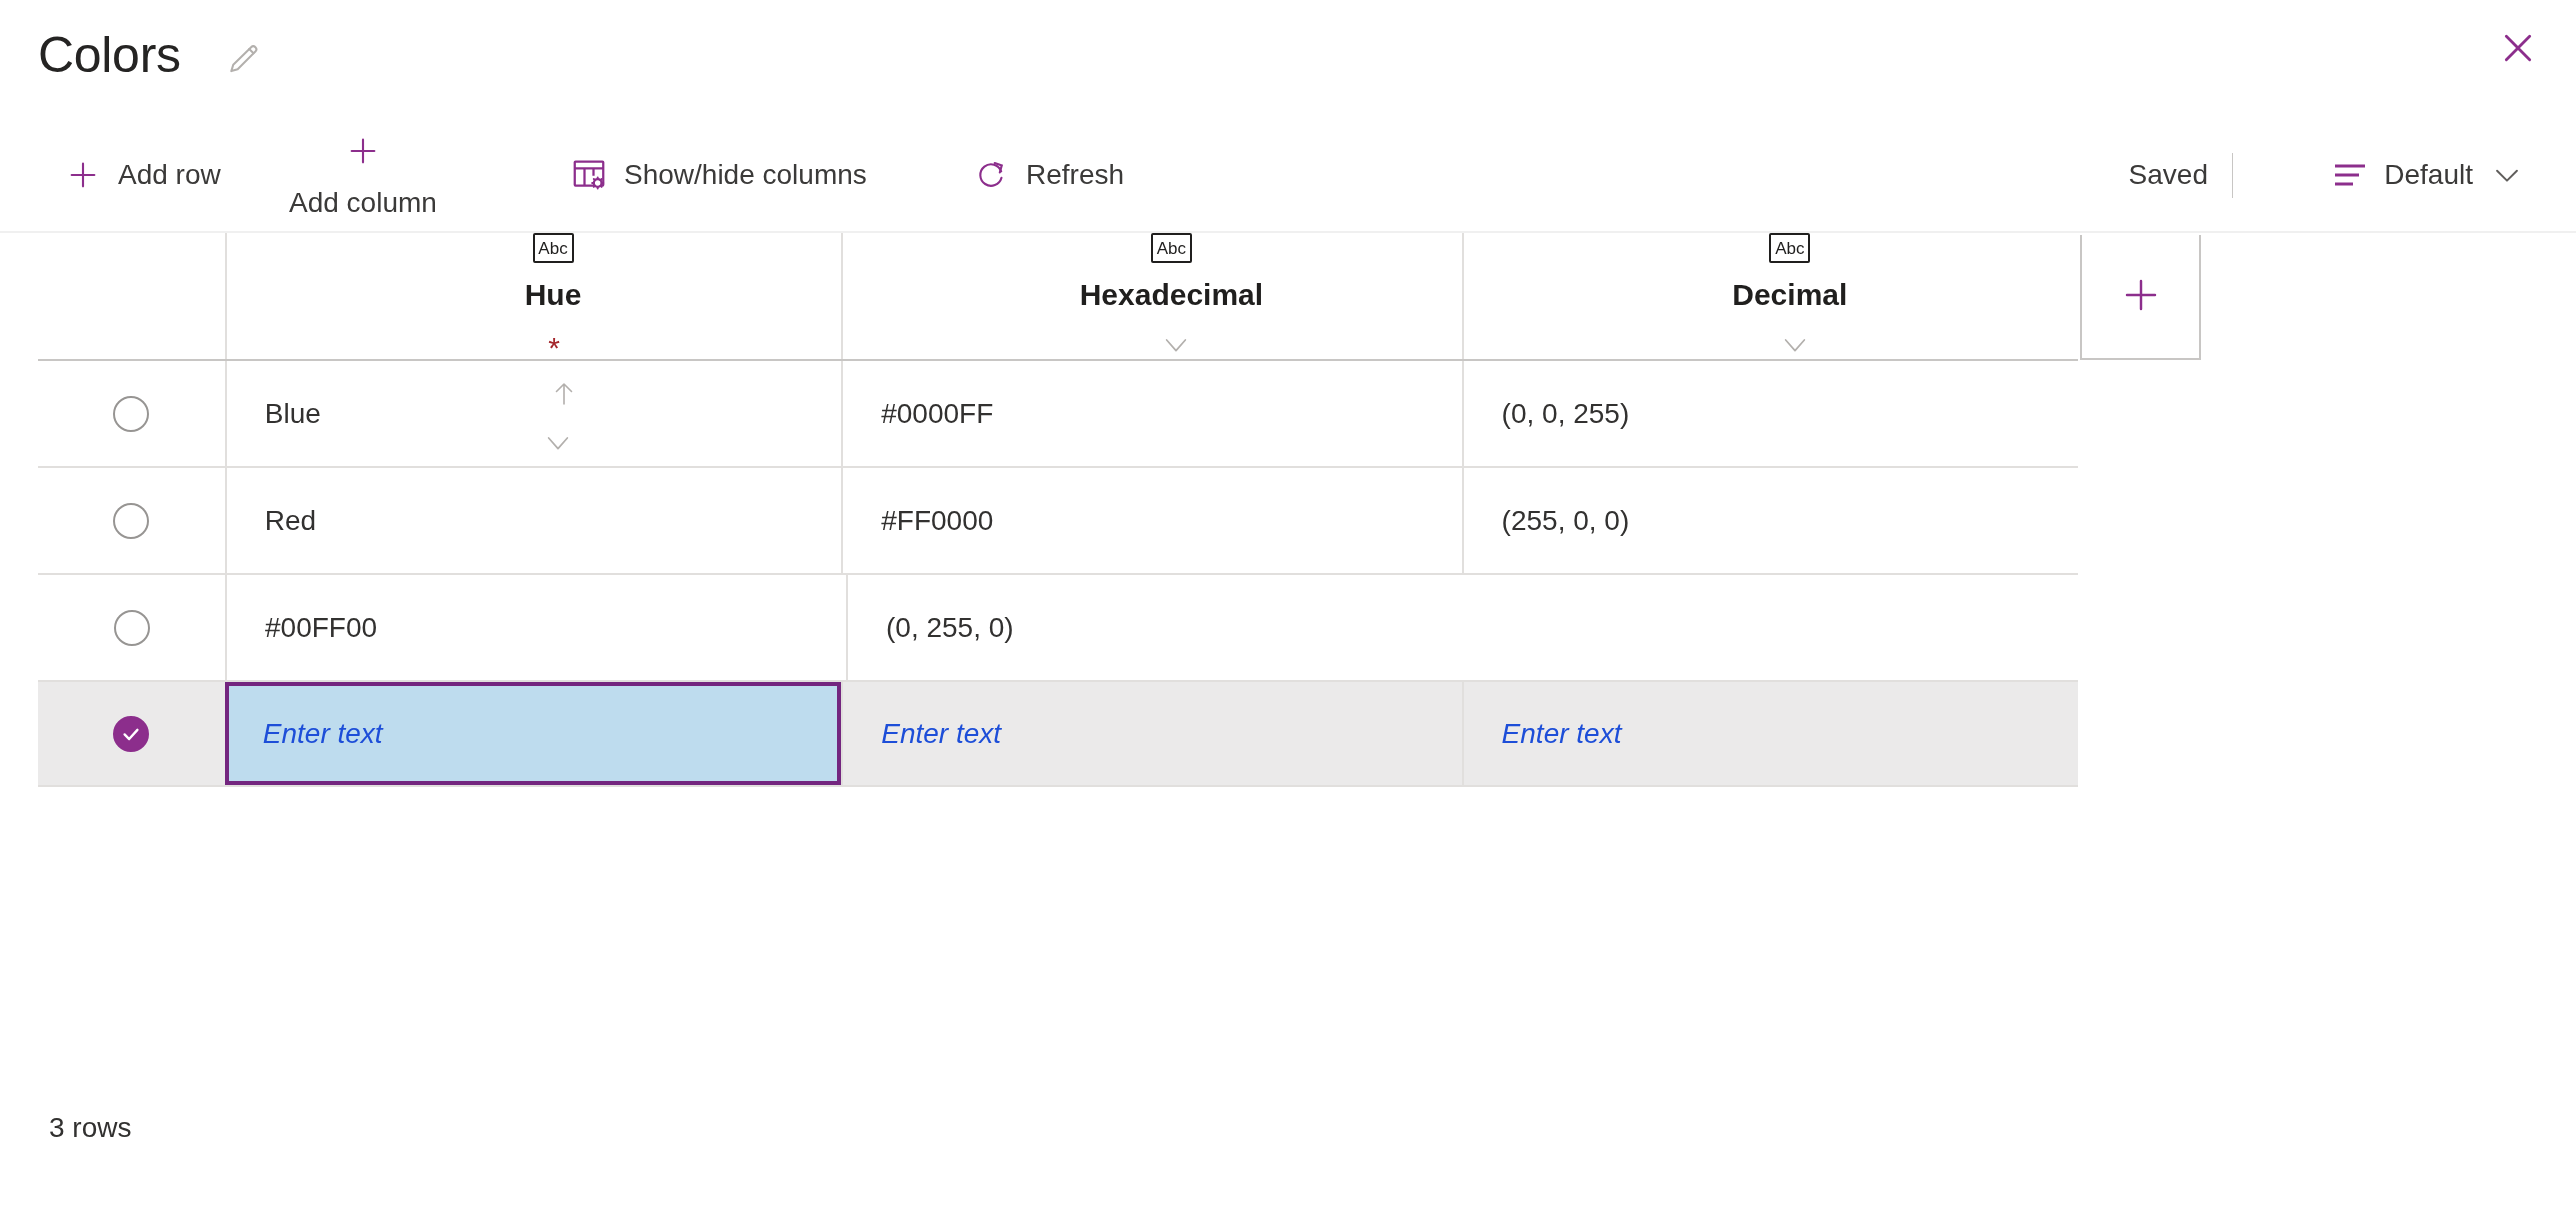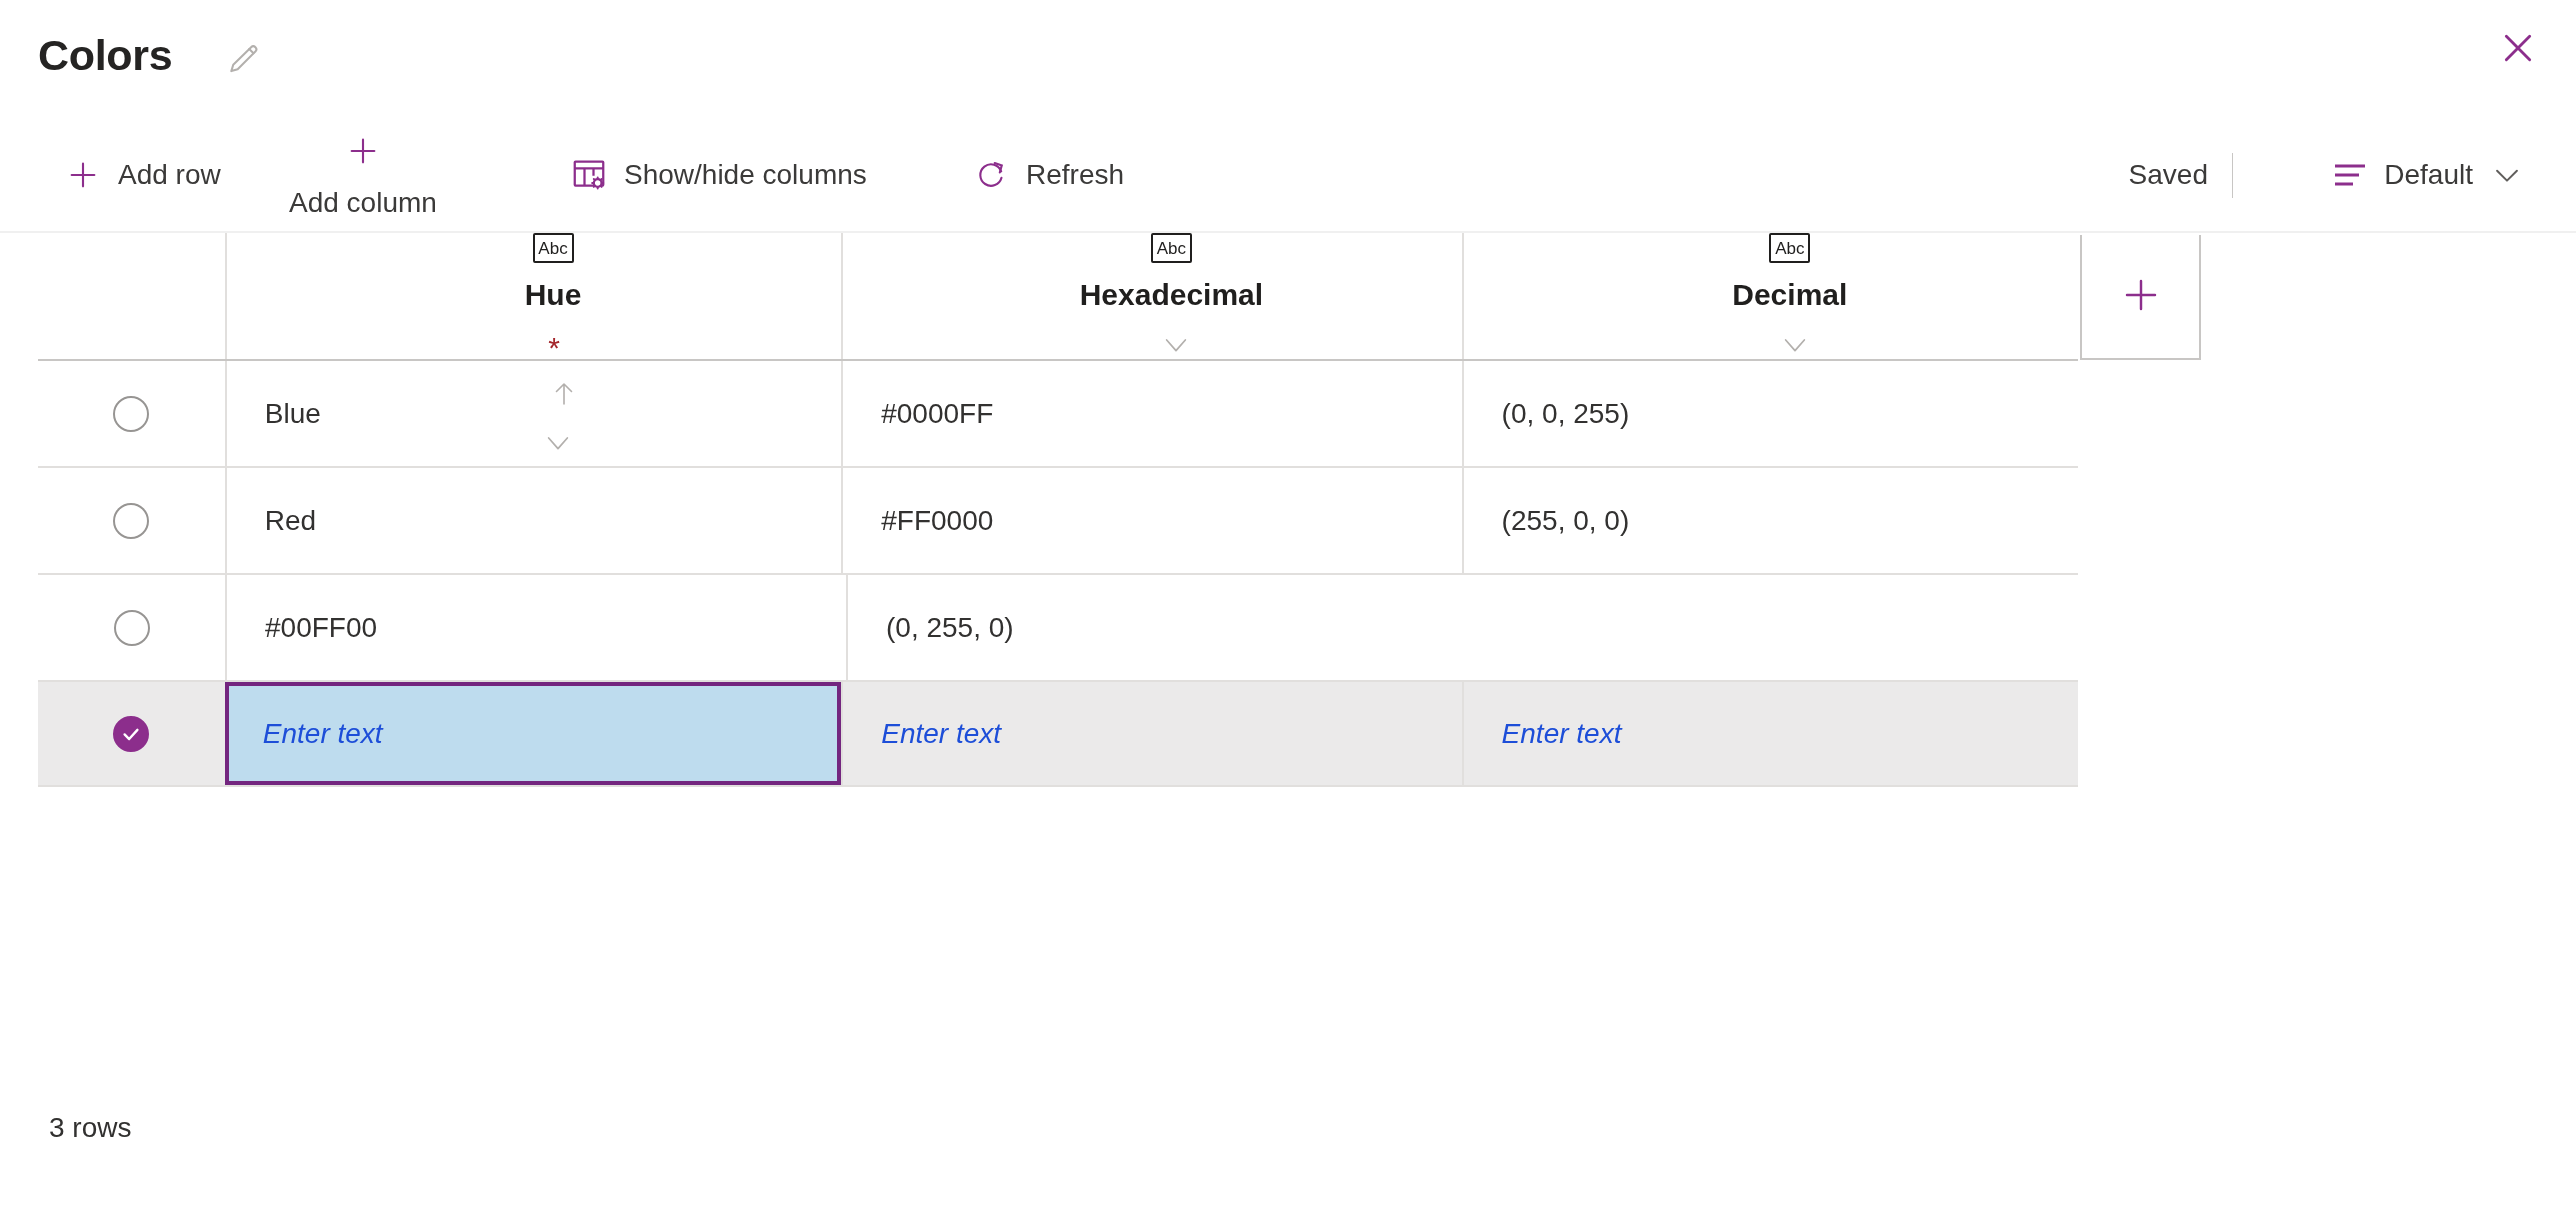--- a/index.html
+++ b/index.html
@@ -20,22 +20,22 @@
   #titlebar {
     position: absolute;
     left: 0; top: 0;
     width: 2576px;
     height: 126px;
   }
   #page-title {
     position: absolute;
     left: 38px;
     top: 28px;
-    font-size: 43px;
-    font-weight: 700;
+    font-size: 50px;
+    font-weight: 400;
     letter-spacing: -0.3px;
     color: #252423;
     line-height: 55px;
   }
   #edit-title-button {
     position: absolute;
     left: 220px;
     top: 38px;
     width: 47px;
     height: 47px;

